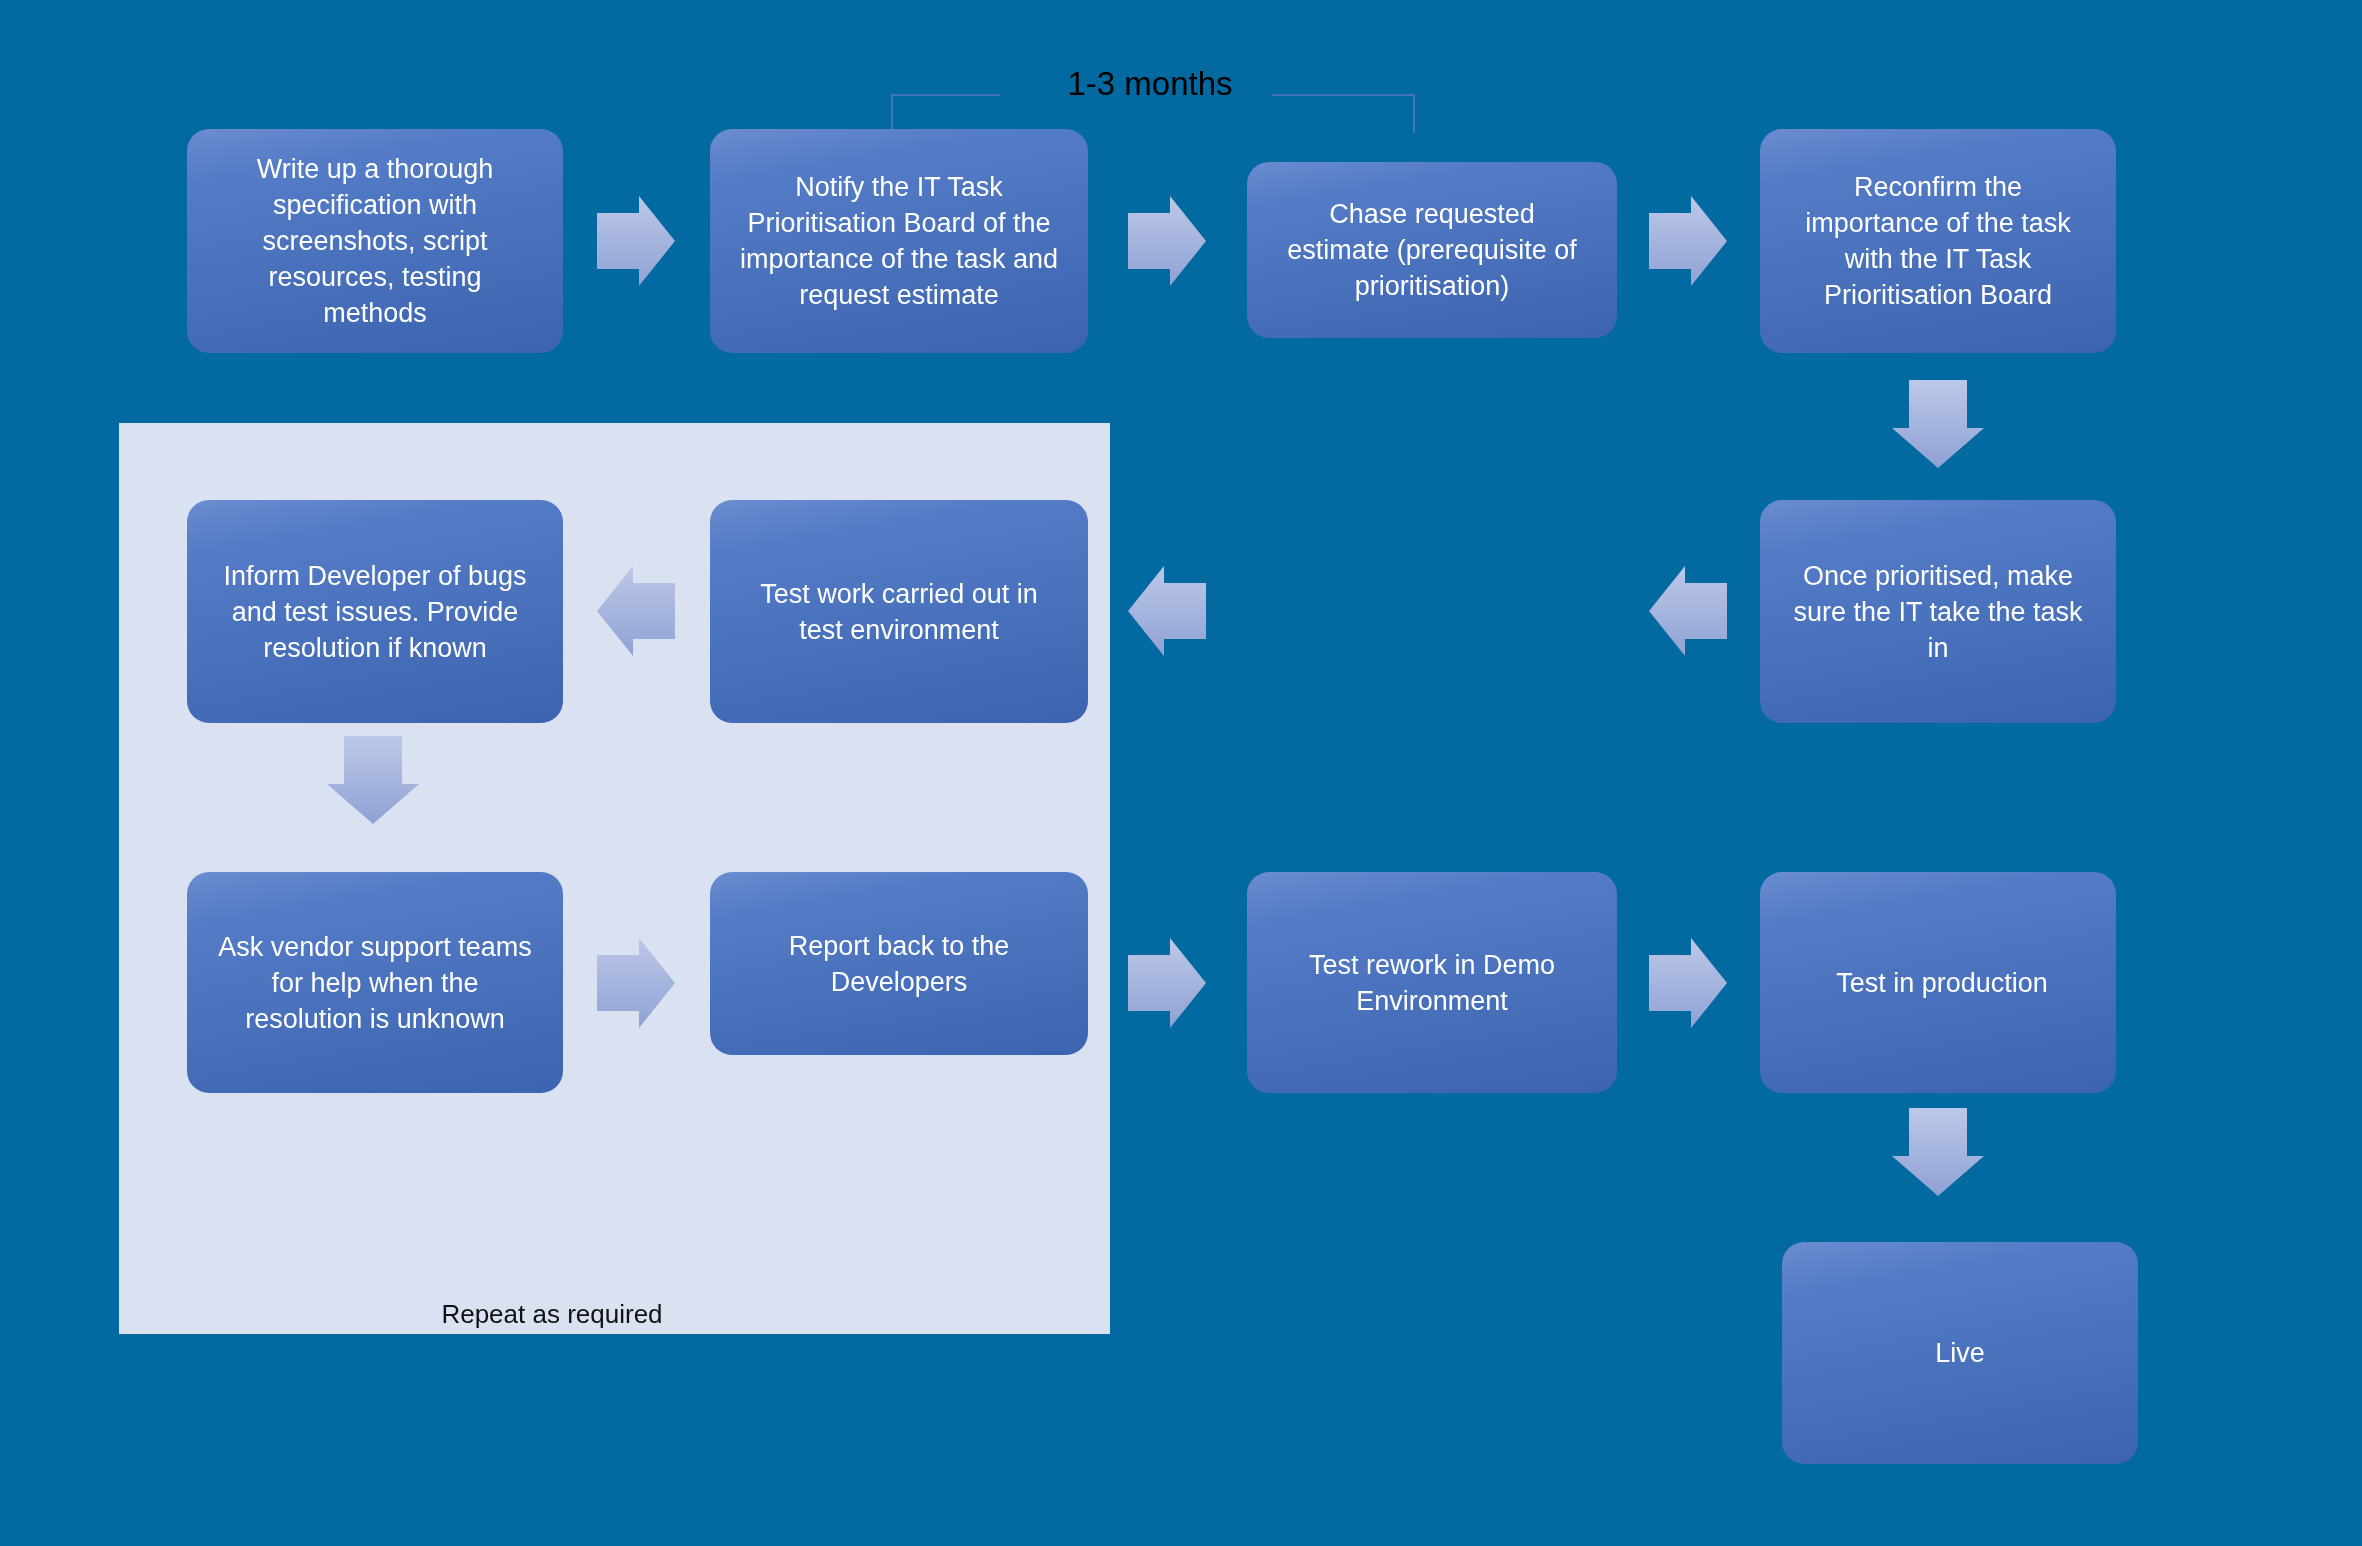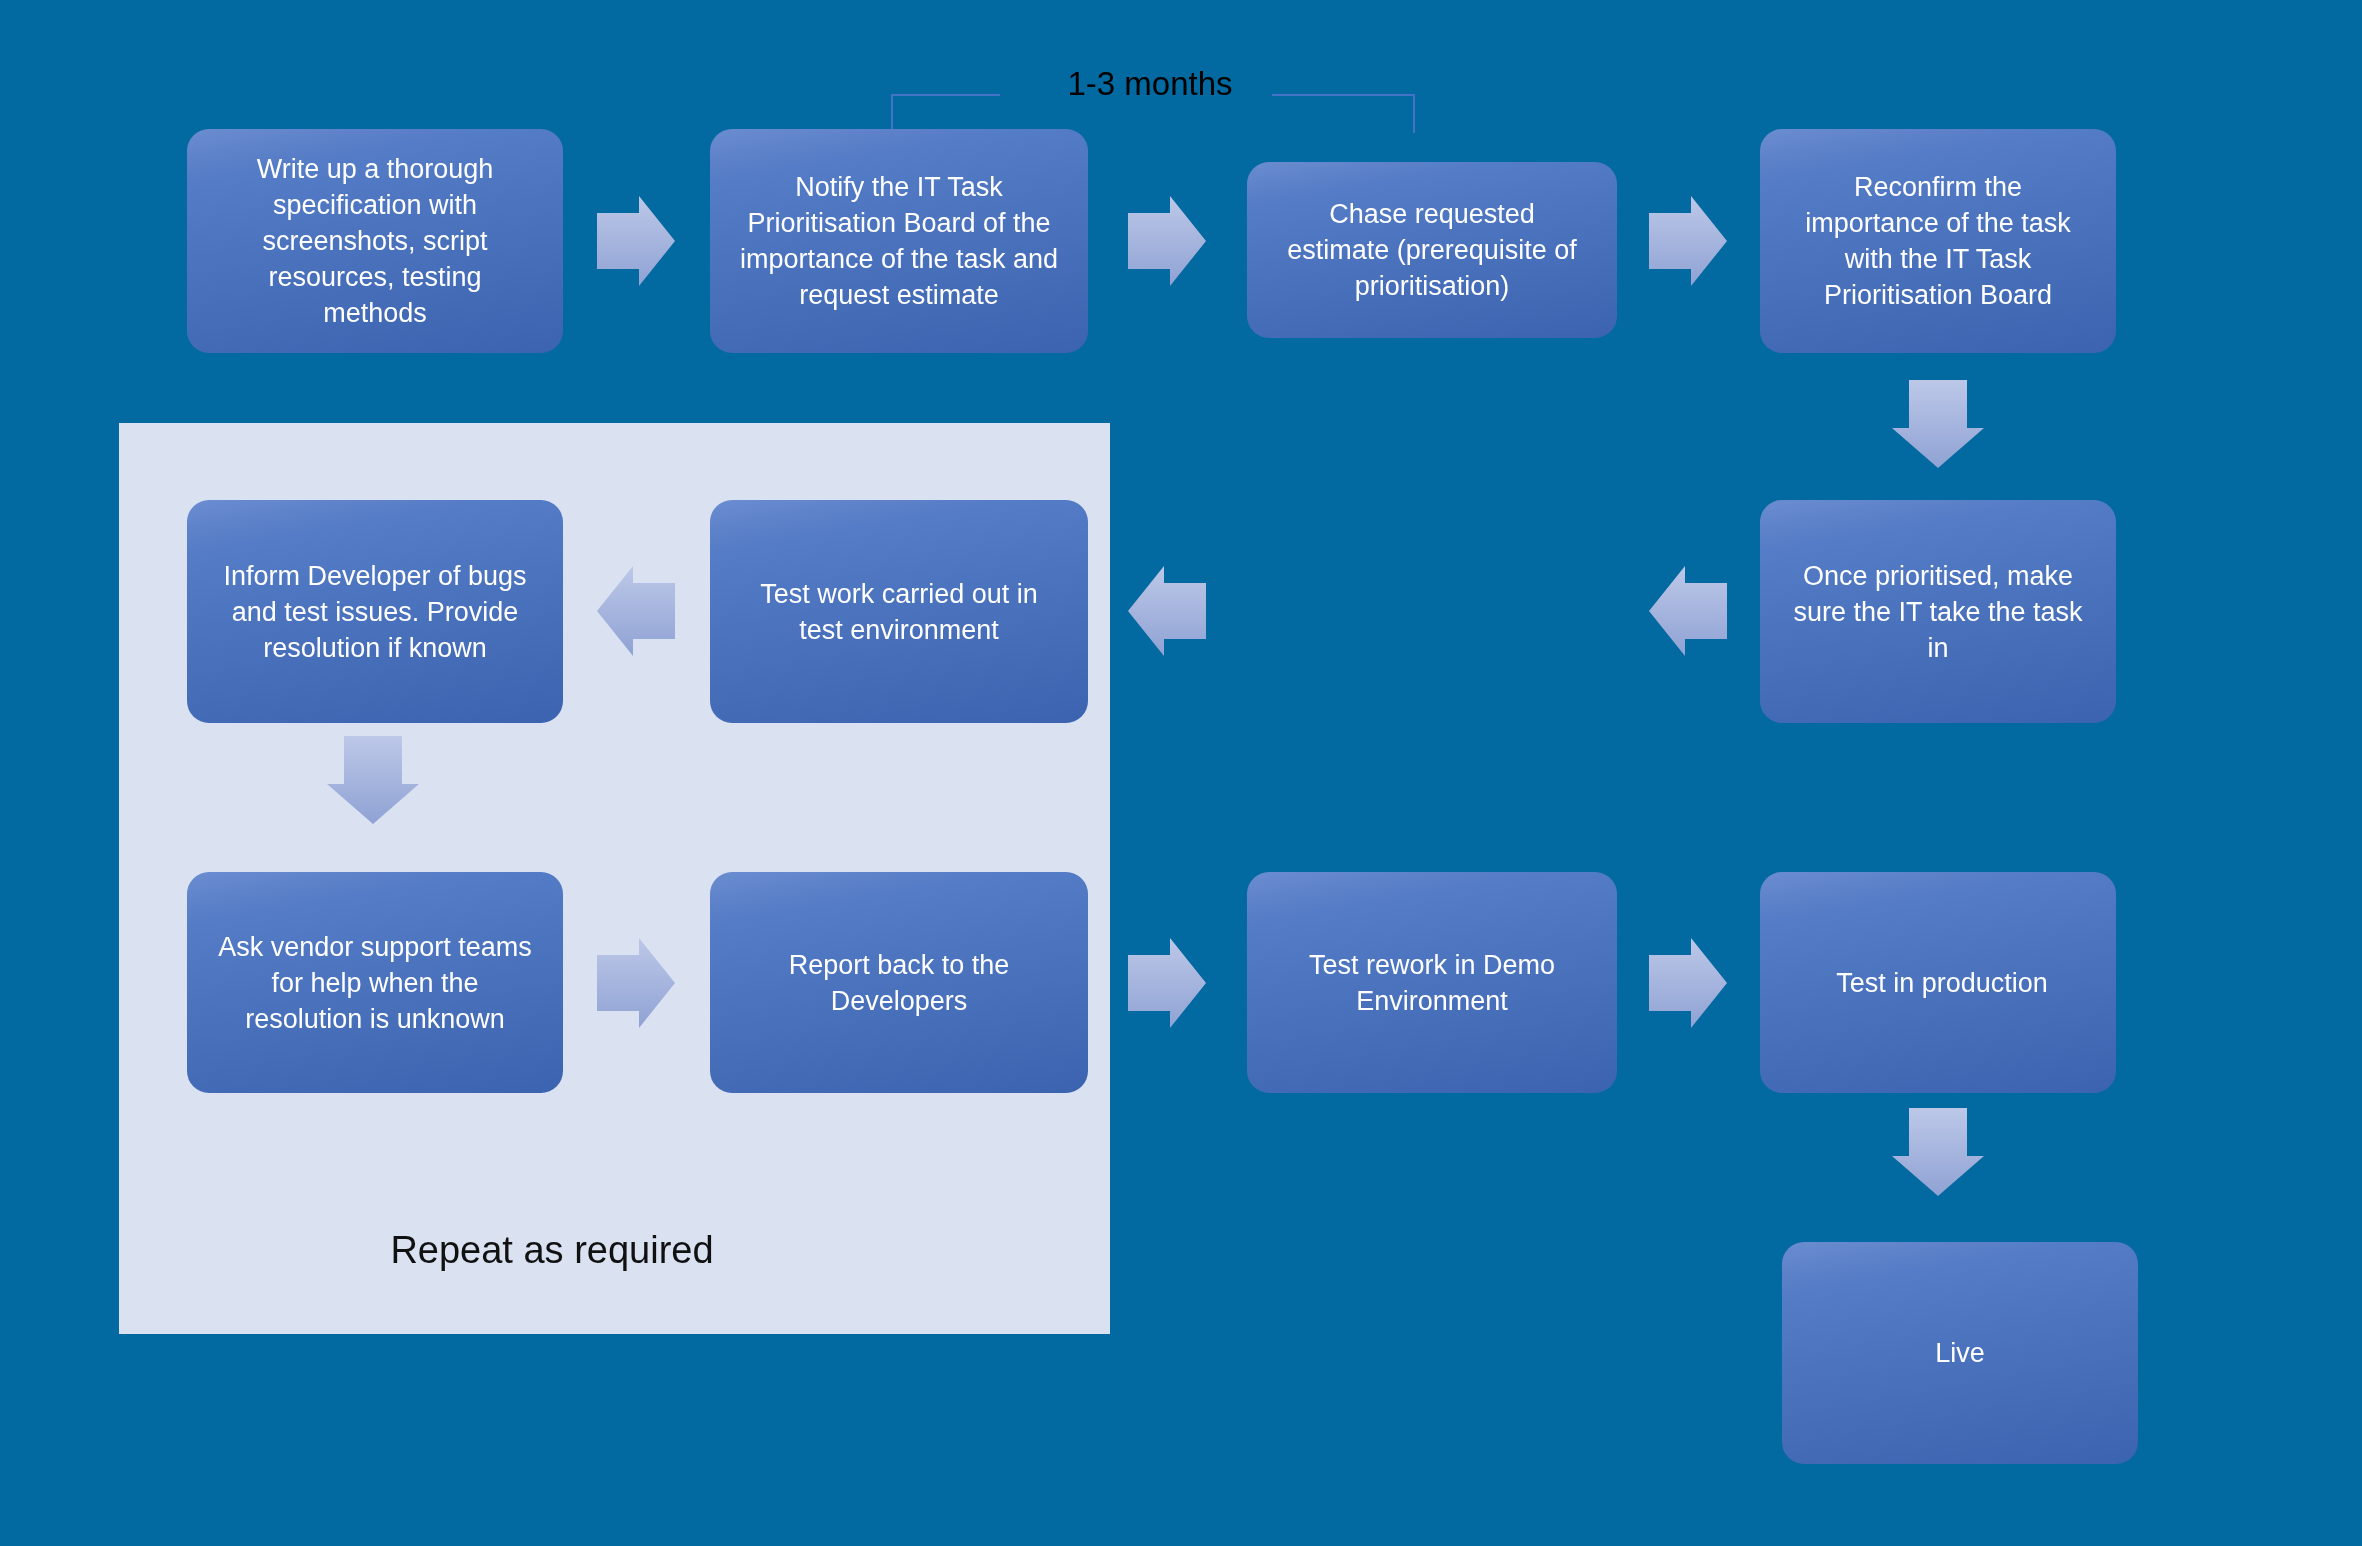--- a/index.html
+++ b/index.html
@@ -27,38 +27,38 @@
   }
   .n1{left:187px;top:129px;width:376px;height:224px;}
   .n2{left:710px;top:129px;width:378px;height:224px;}
   .n3{left:1247px;top:129px;width:370px;height:176px;margin-top:33px;}
   .n4{left:1760px;top:129px;width:356px;height:224px;}
   .n5{left:1760px;top:500px;width:356px;height:223px;}
   .n6{left:1247px;top:500px;width:370px;height:223px;}
   .n7{left:710px;top:500px;width:378px;height:223px;}
   .n8{left:187px;top:500px;width:376px;height:223px;}
   .n9{left:187px;top:872px;width:376px;height:221px;}
-  .n10{left:710px;top:872px;width:378px;height:221px;}
+  .n10{left:710px;top:872px;width:378px;height:183px;}
   .n11{left:1247px;top:872px;width:370px;height:221px;}
   .n12{left:1760px;top:872px;width:356px;height:221px;padding-left:36px;}
   .n13{left:1782px;top:1242px;width:356px;height:222px;}
   .arrow{position:absolute;}
   .months-label{
     position:absolute;
     left:1020px;top:64px;width:260px;
     text-align:center;
     font-size:33px;line-height:40px;
     color:#000000;
   }
   .bracket{position:absolute;left:885px;top:93px;}
   .repeat-label{
     position:absolute;
-    left:377px;top:1228px;width:350px;
+    left:377px;top:1292px;width:350px;
     text-align:center;
-    font-size:38px;line-height:44px;
+    font-size:26px;line-height:44px;
     color:#111111;
   }
 </style>
 </head>
 <body>
 
 <div class="canvas">
 
   <svg width="0" height="0" style="position:absolute" aria-hidden="true">
     <defs>

